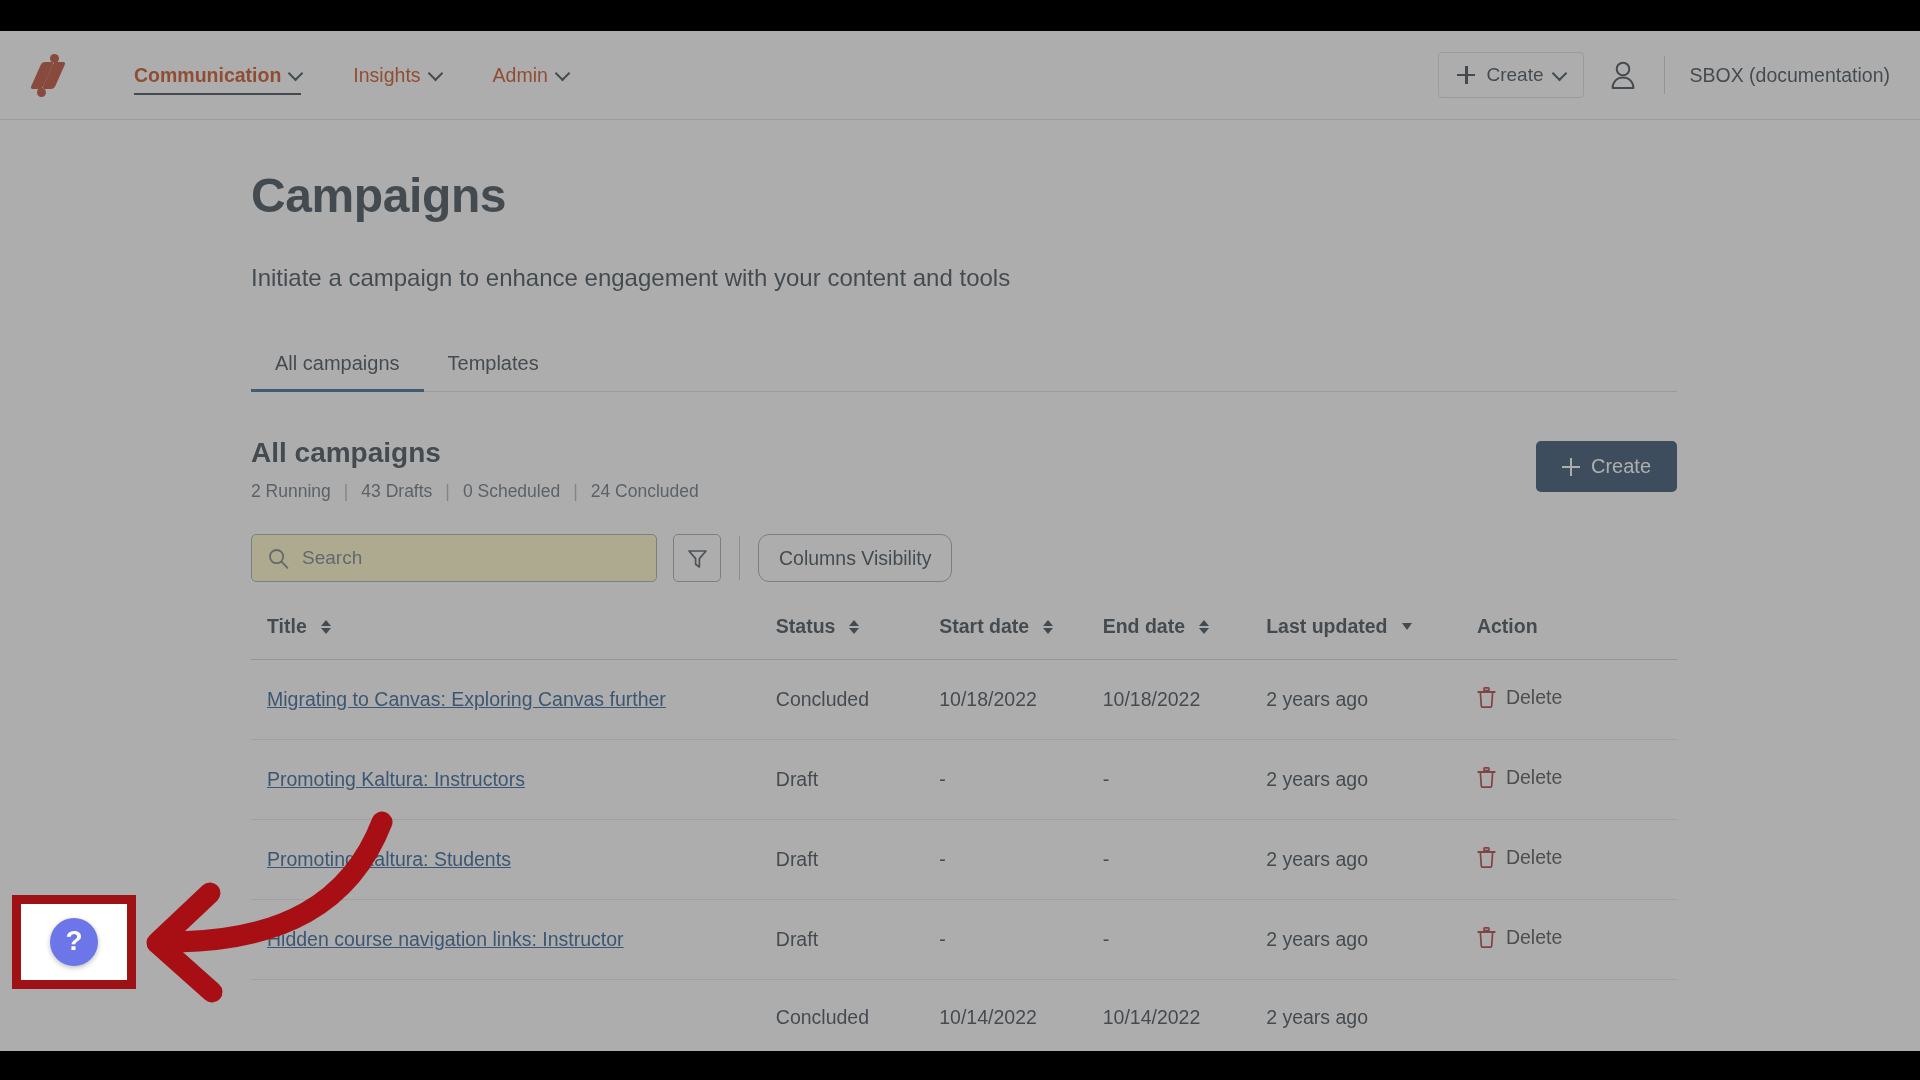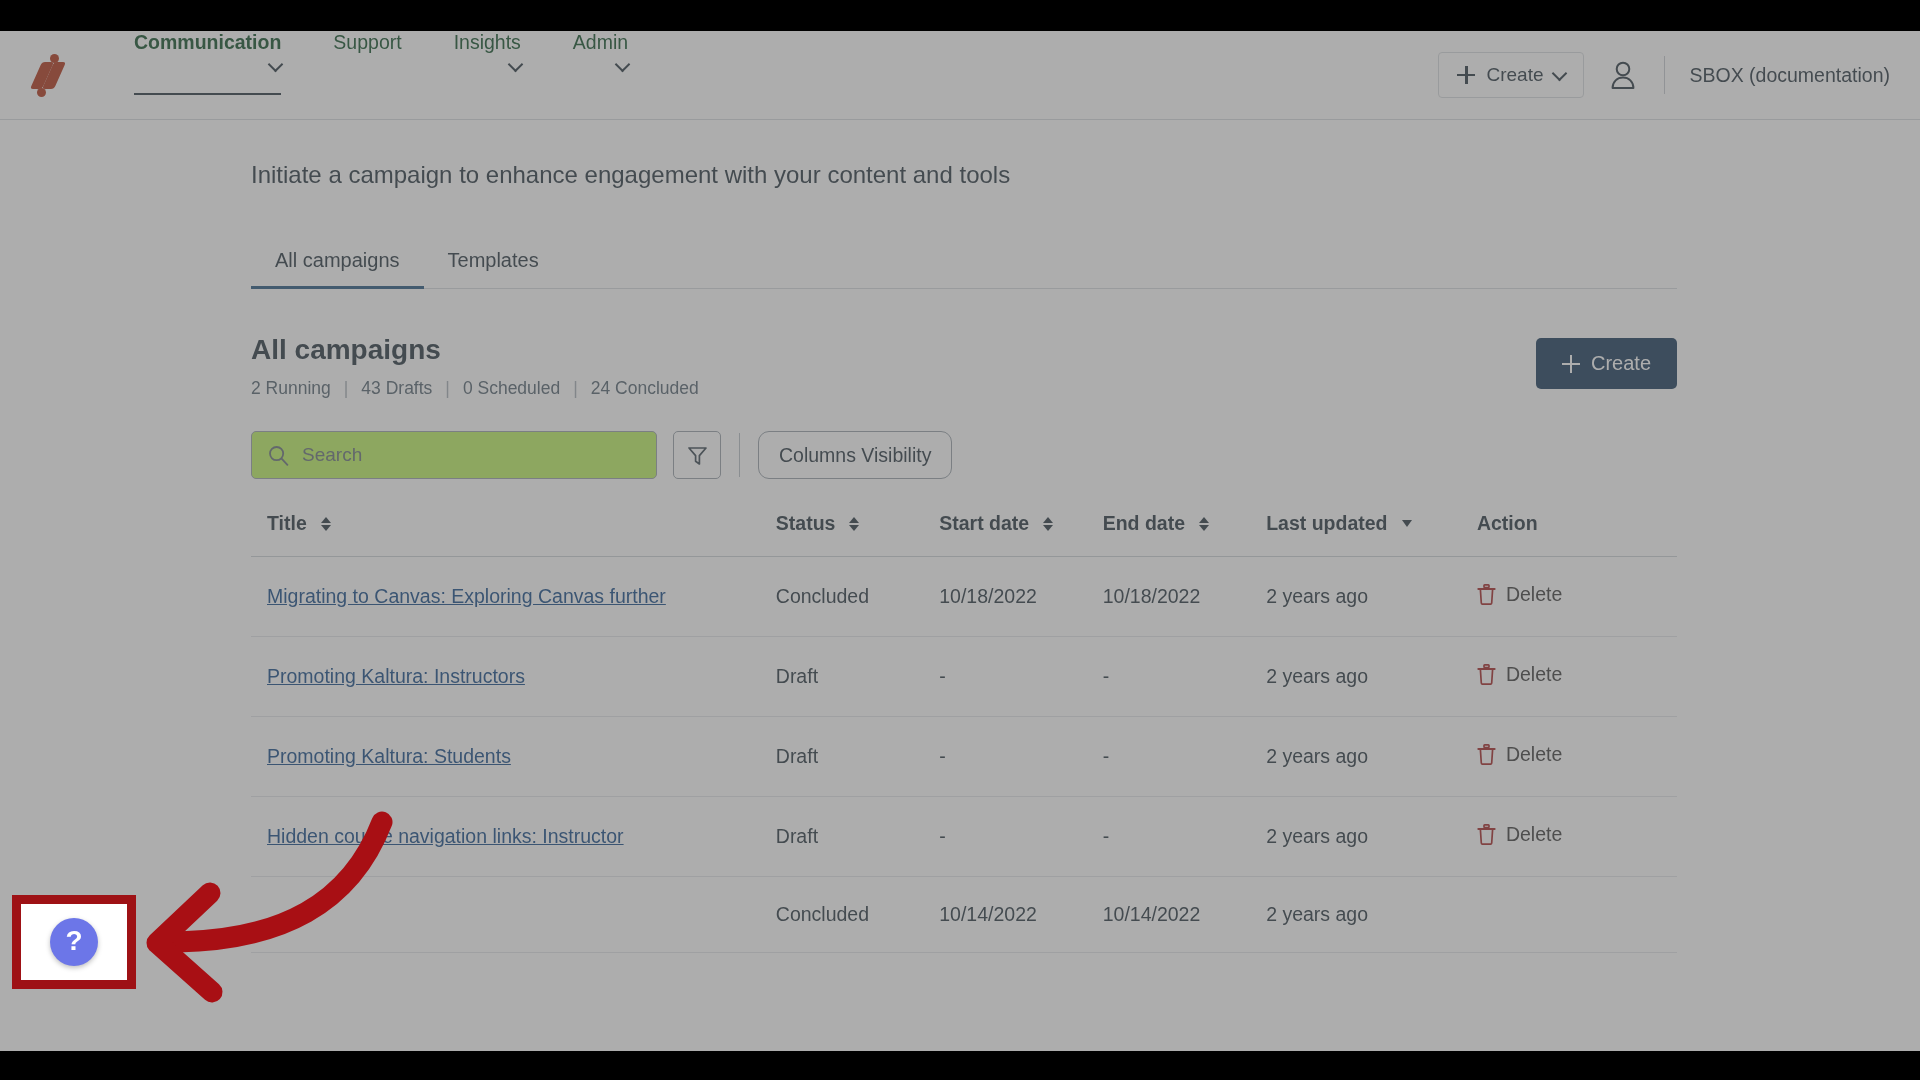--- a/index.html
+++ b/index.html
@@ -81,29 +81,28 @@
 
   .nav-items {
     display: flex;
     align-items: center;
     gap: 0px;
     height: 100%;
   }
   .nav-item {
     position: relative;
     display: flex;
-    align-items: flex-end;
+    align-items: center;
     gap: 9px;
     padding: 0 26px;
     height: 100%;
     font-size: 19.5px;
-    color: #14532d;
+    color: #c2410c;
     cursor: pointer;
     white-space: nowrap;
-    flex-direction: column;
   }
   .nav-item.active { font-weight: bold; }
   .nav-item.active::after {
     content: "";
     position: absolute;
     left: 26px; right: 26px;
     bottom: 24px;
     height: 2.5px;
     background: #2d3b45;
   }
@@ -270,21 +269,21 @@
   }
   .search-box {
     width: 406px;
     height: 48px;
     border: 1px solid #9aa3ab;
     border-radius: 5px;
     display: flex;
     align-items: center;
     padding: 0 16px;
     gap: 13px;
-    background: #bef264;
+    background: #fef9c3;
   }
   .search-text {
     font-size: 19px;
     color: #6b757d;
   }
   .filter-btn {
     margin-left: 16px;
     width: 48px;
     height: 48px;
     border: 1px solid #9aa3ab;
@@ -441,23 +440,20 @@
         <span class="dot d2"></span>
       </div>
 
       <div class="nav-items">
 
         <div class="nav-item active">
           <span>Communication</span>
           <span class="caret thin"></span>
         </div>
 
-        <div class="nav-item">
-          <span>Support</span>
-        </div>
 
         <div class="nav-item">
           <span>Insights</span>
           <span class="caret thin"></span>
         </div>
 
         <div class="nav-item">
           <span>Admin</span>
           <span class="caret thin"></span>
         </div>
@@ -482,20 +478,21 @@
         <div class="nav-divider"></div>
 
         <div class="account-name">SBOX (documentation)</div>
 
       </div>
     </div>
 
     <div class="content">
       <div class="content-inner">
 
+        <h1 class="page-title">Campaigns</h1>
         <div class="page-subtitle">Initiate a campaign to enhance engagement with your content and tools</div>
 
         <div class="tabs">
           <div class="tab active">
             <span>All campaigns</span>
           </div>
           <div class="tab">
             <span>Templates</span>
           </div>
         </div>

